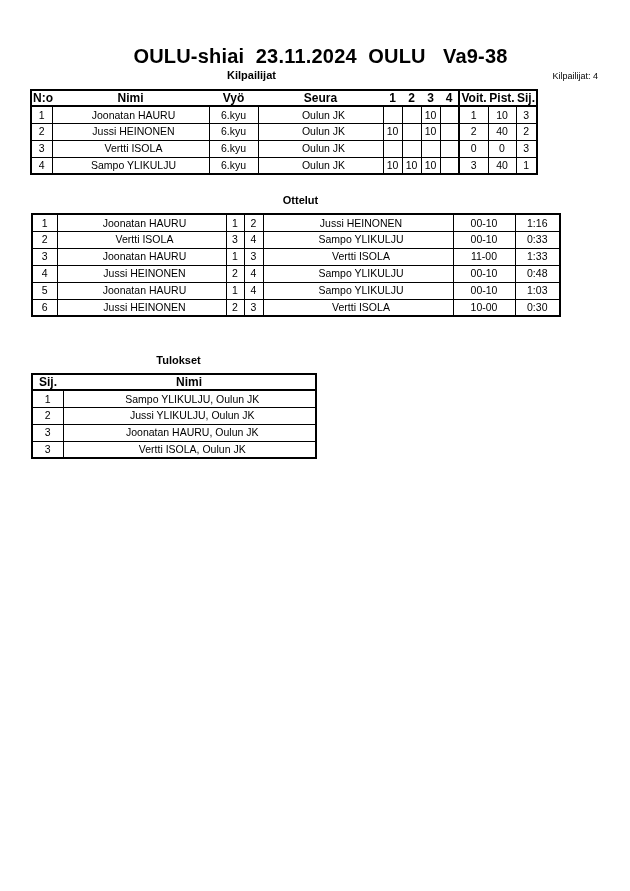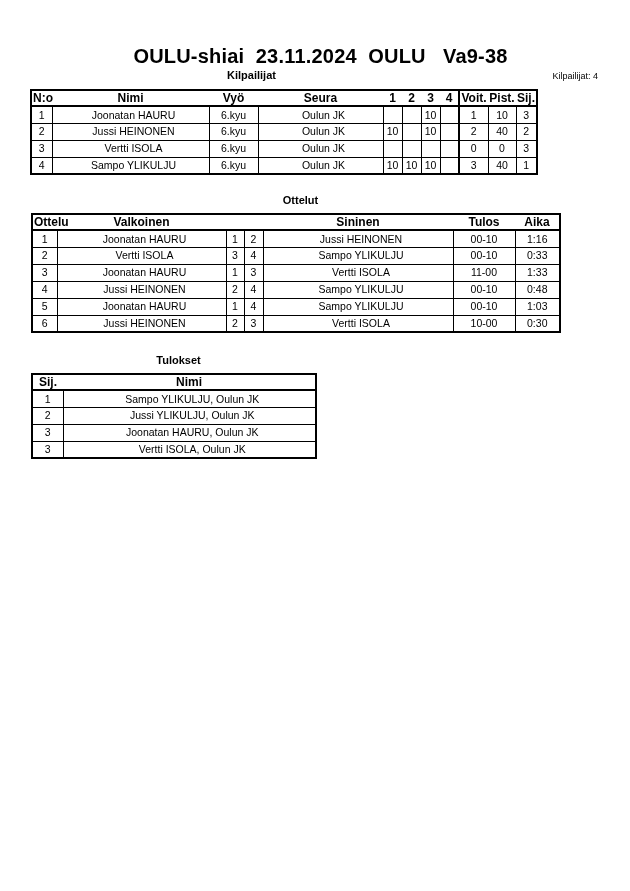--- a/index.html
+++ b/index.html
@@ -161,29 +161,20 @@
   <colgroup>
     <col style="width:25px">
       <col style="width:169px">
       <col style="width:18px">
       <col style="width:19px">
     <col style="width:190px">
       <col style="width:62px">
       <col style="width:45px">
   </colgroup>
   <tbody>
-      <tr>
-    <th class="h-left">Ottelu</th>
-    <th>Valkoinen</th>
-    <th></th>
-    <th></th>
-    <th>Sininen</th>
-    <th>Tulos</th>
-    <th>Aika</th>
-  </tr>
   <tr>
     <td class="c">1</td>
     <td class="l">Joonatan HAURU</td>
     <td class="c">1</td>
     <td class="c">2</td>
     <td class="l">Jussi HEINONEN</td>
     <td class="c">00-10</td>
     <td class="c">1:16</td>
   </tr>
   <tr>

